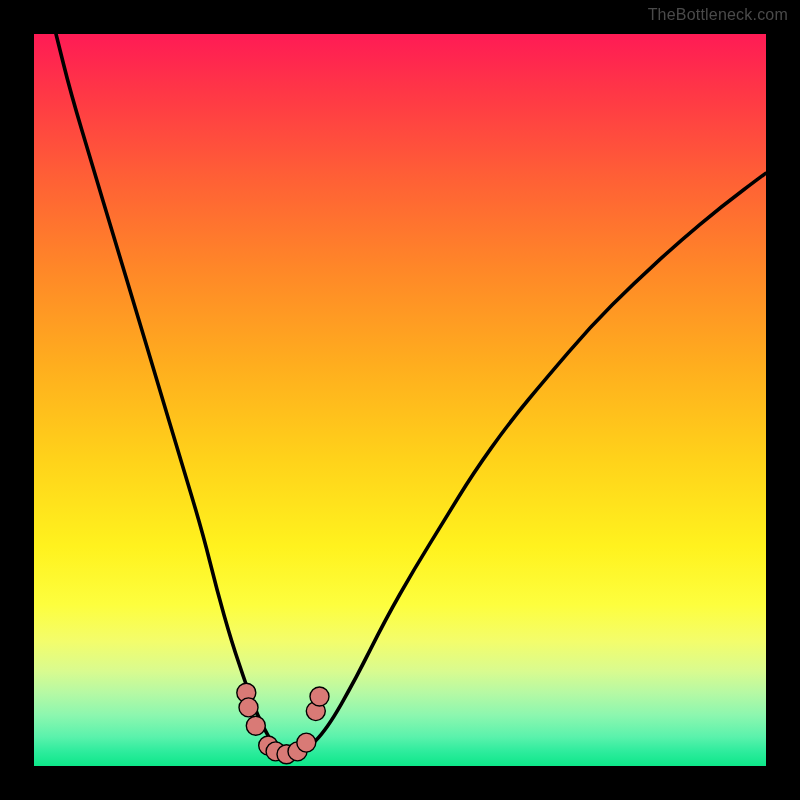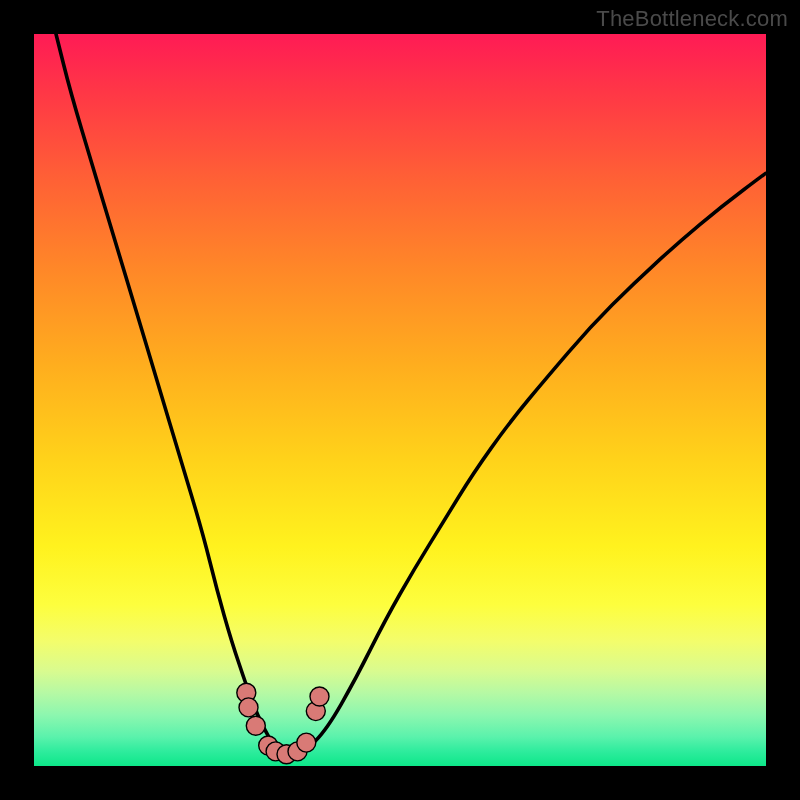--- a/index.html
+++ b/index.html
@@ -49,21 +49,21 @@
   }
   .curve-svg {
     position: absolute;
     inset: 0;
   }
   .watermark {
     position: absolute;
     top: 6px;
     right: 12px;
     color: #4a4a4a;
-    font-size: 22px;
+    font-size: 16px;
     letter-spacing: 0.2px;
   }
 </style>
 </head>
 <body>
 
 <div class="frame">
   <div class="plot-area">
     <div class="gradient"></div>
     <svg class="curve-svg" id="curve-svg" viewBox="0 0 732 732" preserveAspectRatio="none">

